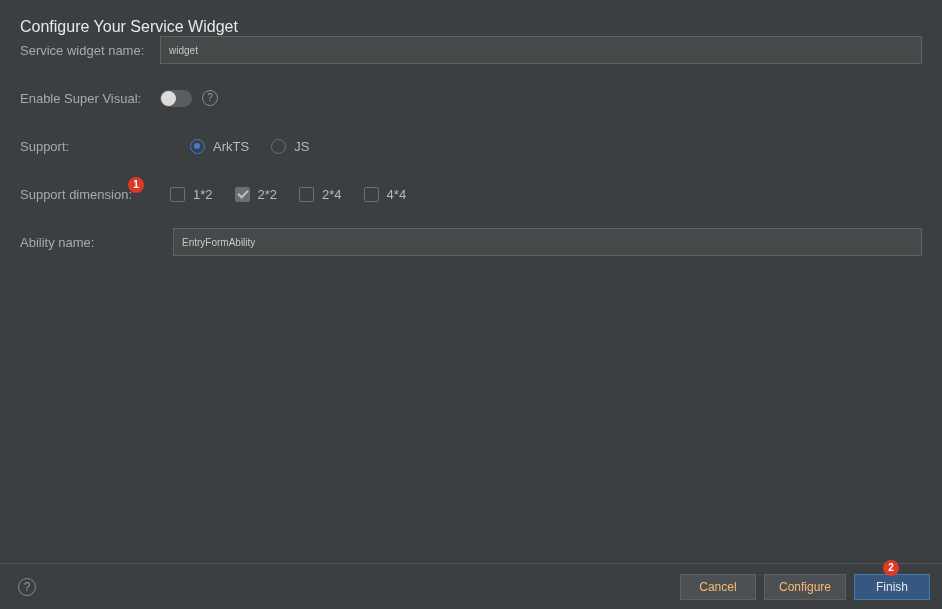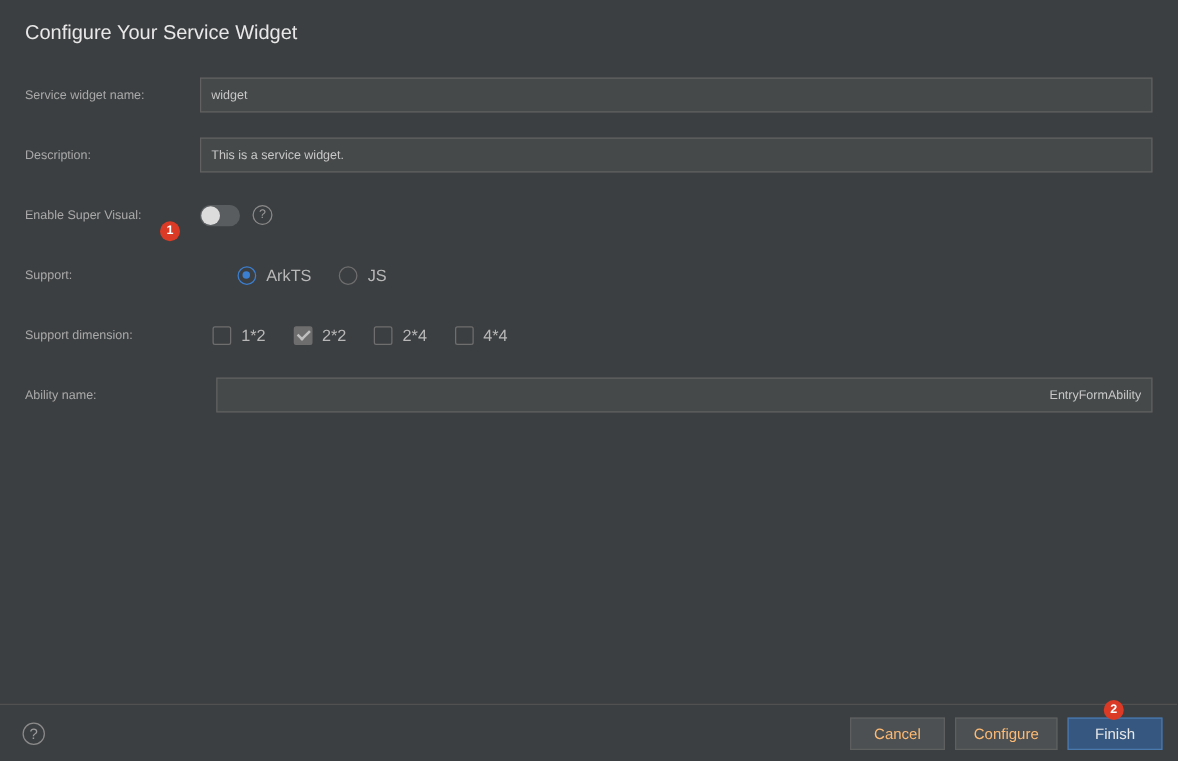--- a/index.html
+++ b/index.html
@@ -11,33 +11,32 @@
     font-size: 13px;
     position: relative;
   }
   .content {
     padding: 18px 20px 0 20px;
   }
   .title {
     color: #e8e8e8;
     font-size: 16px;
     font-weight: 400;
-    margin-bottom: 26px;
   }
   .form-row {
     display: flex;
     align-items: center;
     margin-bottom: 20px;
     min-height: 28px;
   }
   .form-label {
     width: 140px;
     flex-shrink: 0;
     color: #a9a9a9;
-    font-size: 10px;
+    font-size: 13px;
   }
   .text-input {
     flex: 1;
     height: 28px;
     background: #45494a;
     border: 1px solid #616161;
     color: #c8c8c8;
     padding: 0 8px;
     font-size: 10px;
     font-family: inherit;
@@ -204,24 +203,20 @@
 <body>
 
 <div class="content">
   <div class="title">Configure Your Service Widget</div>
 
   <div class="form-row">
     <div class="form-label">Service widget name:</div>
     <input class="text-input" type="text" value="widget" style="">
   </div>
 
-  <div class="form-row">
-    <div class="form-label">Description:</div>
-    <input class="text-input" type="text" value="This is a service widget." style="">
-  </div>
 
   <div class="form-row">
     <div class="form-label">Enable Super Visual:</div>
     <div class="toggle-wrap">
       <div class="toggle">
         <div class="toggle-knob"></div>
       </div>
       <div class="help-icon">?</div>
     </div>
   </div>
@@ -257,21 +252,21 @@
       </div>
       <div class="check-item">
         <div class="check-box"></div>
         <span class="opt-label">4*4</span>
       </div>
     </div>
   </div>
 
   <div class="form-row">
     <div class="form-label">Ability name:</div>
-    <input class="text-input" type="text" style="margin-left: 13px; text-align: right;" value="EntryFormAbility">
+    <input class="text-input" type="text" style="margin-left: 13px;" value="EntryFormAbility">
   </div>
 
 </div>
 
 <div class="marker m1">1</div>
 <div class="marker m2">2</div>
 
 <div class="footer">
   <div class="footer-help">?</div>
   <div class="footer-spacer"></div>

